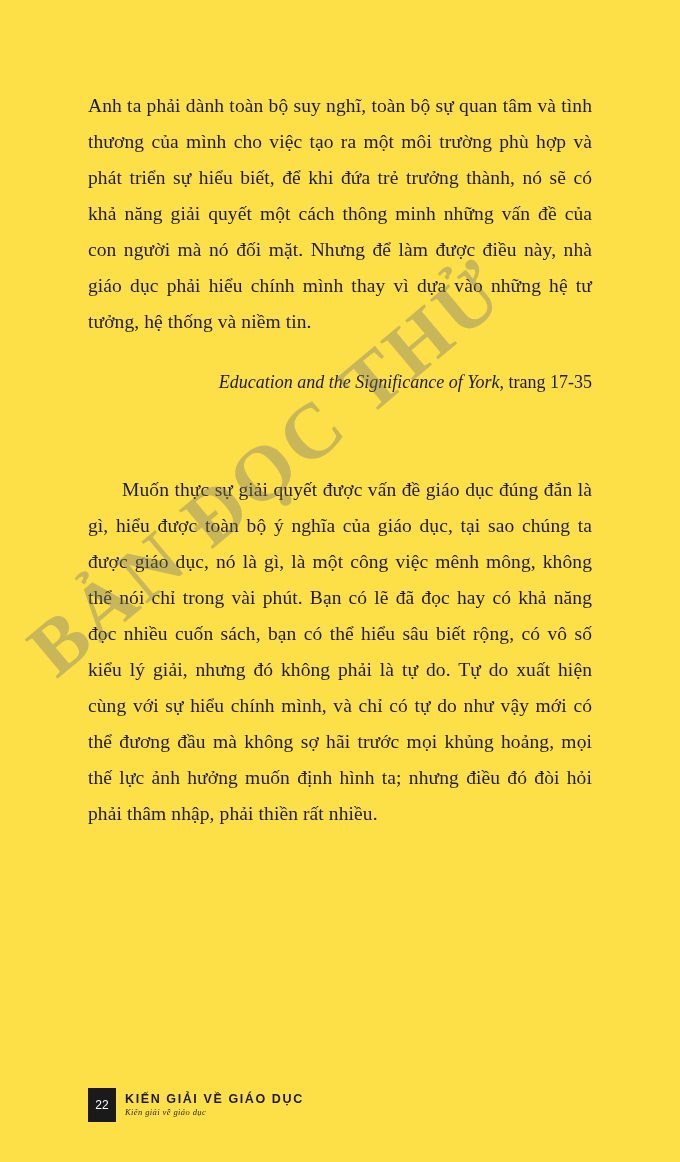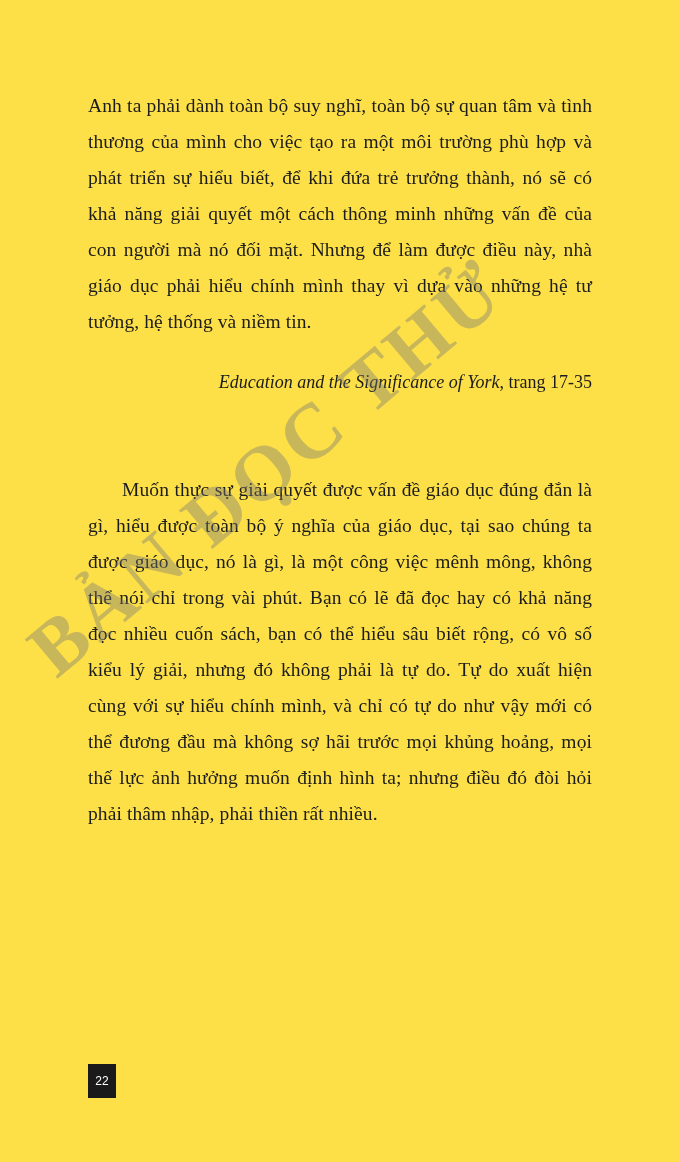--- a/index.html
+++ b/index.html
@@ -77,21 +77,21 @@
     font-weight: bold;
     letter-spacing: 4px;
     color: rgba(120,120,120,0.40);
     white-space: nowrap;
   }
 
   
   .footer {
     position: absolute;
     left: 88px;
-    bottom: 64px;
+    bottom: 40px;
     height: 34px;
     display: flex;
     align-items: stretch;
   }
   .footer-num {
     width: 28px;
     background: #1a1a1a;
     color: #ffffff;
     font-family: "Liberation Sans", sans-serif;
     font-size: 12px;
@@ -143,15 +143,19 @@
 
 
   </div>
 
   <div class="watermark">
     <div class="watermark-text">BẢN ĐỌC THỬ</div>
   </div>
 
   <div class="footer">
     <div class="footer-num">22</div>
+    <div class="footer-text">
+      <div class="footer-title">KIẾN GIẢI VỀ GIÁO DỤC</div>
+      <div class="footer-sub">Kiến giải về giáo dục</div>
+    </div>
   </div>
 
 </div>
 
 </body></html>

